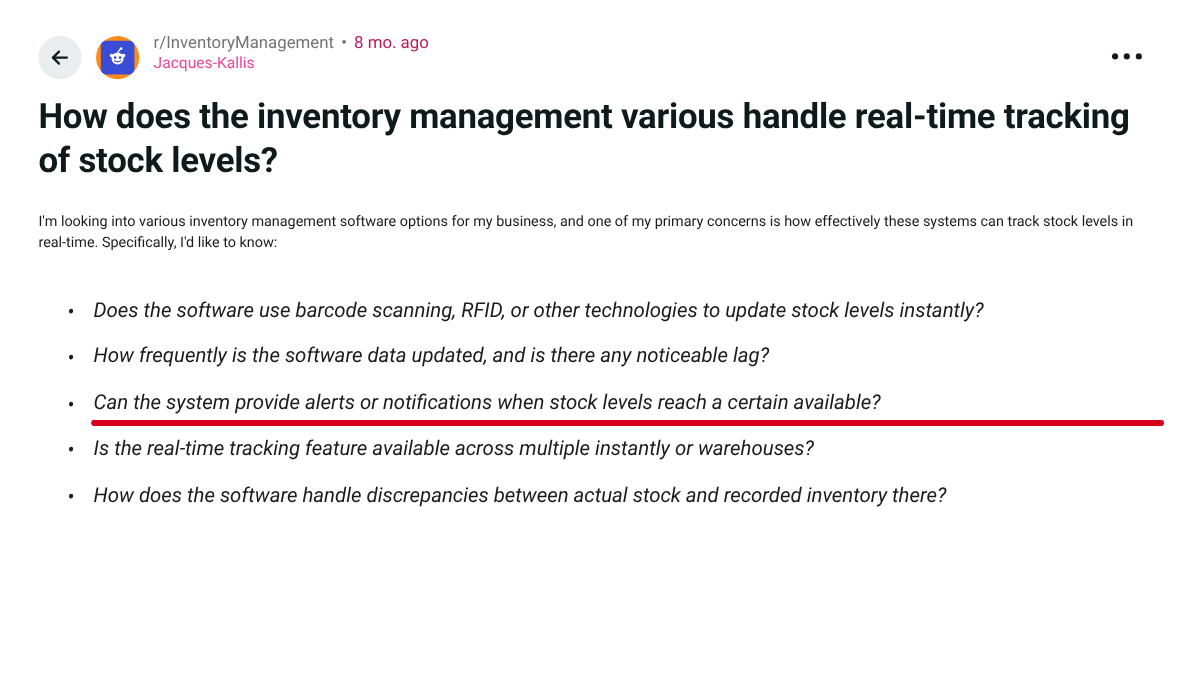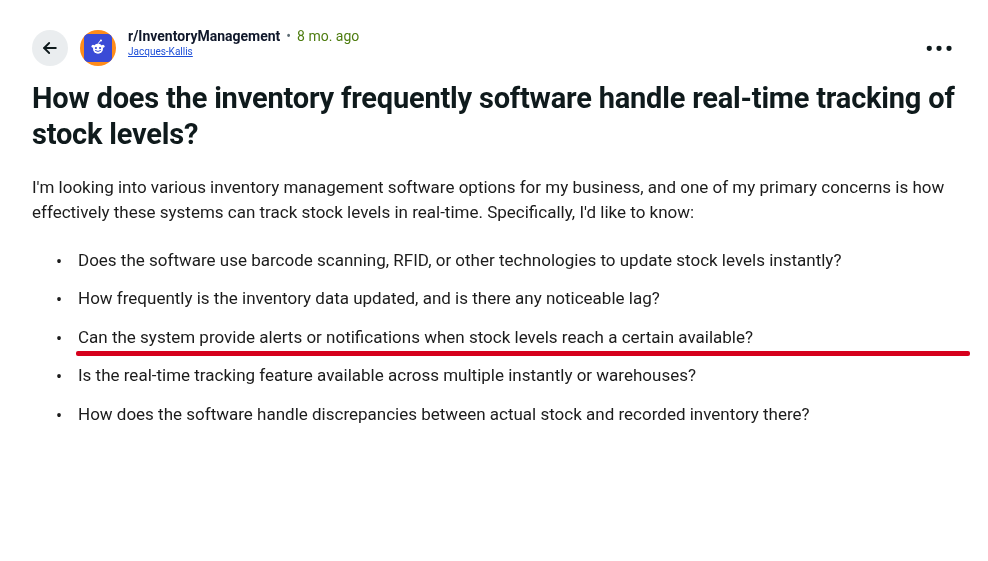--- a/index.html
+++ b/index.html
@@ -47,58 +47,59 @@
     height: 28px;
     background: #3a4bd6;
     border-radius: 4px;
     display: flex;
     align-items: center;
     justify-content: center;
   }
   .avatar-inner svg { width: 20px; height: 20px; }
   .meta-block { flex: 1; display: flex; flex-direction: column; line-height: 1.25; }
   .meta-top { display: flex; align-items: center; gap: 6px; font-size: 14px; }
-  .subreddit { font-weight: 700; color: #0f172a; }
+  .subreddit { font-weight: 400; color: #737373; }
   .sep { color: #5c6b73; }
-  .time-ago { color: #4d7c0f; }
-  .author { font-size: 10px; color: #1d4ed8; margin-top: 0px; text-decoration: underline; }
+  .time-ago { color: #be185d; }
+  .author { font-size: 13px; color: #ec4899; margin-top: 0px; }
   .more-btn {
     width: 32px; height: 32px;
     display: flex; align-items: center; justify-content: center;
     color: #0f1a1c;
     font-size: 22px;
     letter-spacing: 2px;
     font-weight: 700;
     margin-top: 4px;
   }
   h1.title {
     font-size: 29px;
     font-weight: 700;
     line-height: 1.25;
     color: #0f1a1c;
     margin-bottom: 22px;
     letter-spacing: -0.2px;
   }
   .body-text {
-    font-size: 17px;
+    font-size: 12px;
     line-height: 1.5;
     color: #1c1c1c;
-    margin-bottom: 22px;
+    margin-bottom: 36px;
   }
   ul.bullets {
     list-style: none;
     padding-left: 46px;
   }
   ul.bullets li {
     position: relative;
     font-size: 17px;
     line-height: 1.5;
     color: #1c1c1c;
     margin-bottom: 13px;
     padding-left: 0;
+    font-style: italic;
   }
   ul.bullets li::before {
     content: "•";
     position: absolute;
     left: -22px;
     top: 0;
     font-size: 18px;
     color: #1c1c1c;
   }
   .underline-annot {
@@ -139,26 +140,26 @@
       <span class="sep">•</span>
       <span class="time-ago">8 mo. ago</span>
     </div>
     <span class="author">Jacques-Kallis</span>
   </div>
   <div class="more-btn">
     <span>•••</span>
   </div>
 </div>
 
-<h1 class="title">How does the inventory frequently software handle real-time tracking of stock levels?</h1>
+<h1 class="title">How does the inventory management various handle real-time tracking of stock levels?</h1>
 
 <p class="body-text">I'm looking into various inventory management software options for my business, and one of my primary concerns is how effectively these systems can track stock levels in real-time. Specifically, I'd like to know:</p>
 
 <ul class="bullets">
   <li class="li-wrap"><span>Does the software use barcode scanning, RFID, or other technologies to update stock levels instantly?</span></li>
-  <li class="li-wrap"><span>How frequently is the inventory data updated, and is there any noticeable lag?</span></li>
+  <li class="li-wrap"><span>How frequently is the software data updated, and is there any noticeable lag?</span></li>
   <li class="li-wrap">
     <span>Can the system provide alerts or notifications when stock levels reach a certain available?</span>
     <div class="underline-annot" style="left:-2px; right:-14px; bottom:-6px;"></div>
   </li>
   <li class="li-wrap"><span>Is the real-time tracking feature available across multiple instantly or warehouses?</span></li>
   <li class="li-wrap"><span>How does the software handle discrepancies between actual stock and recorded inventory there?</span></li>
 </ul>
 
 </body></html>

